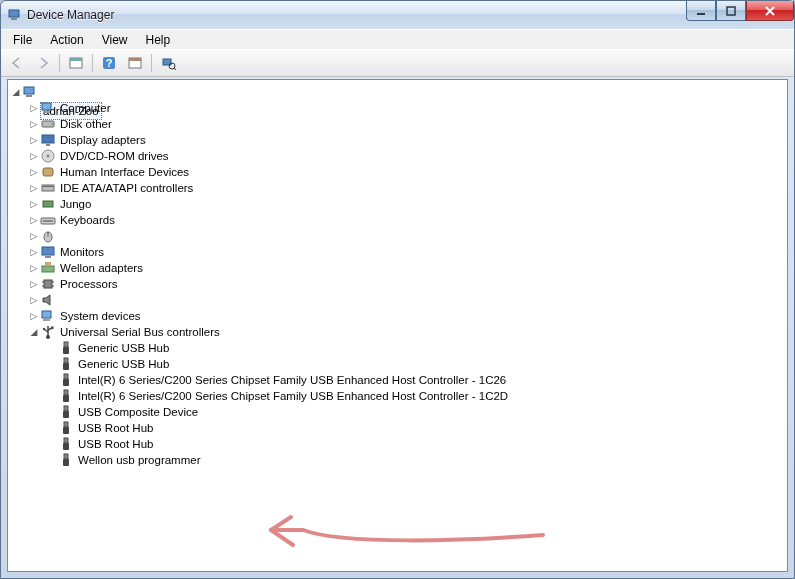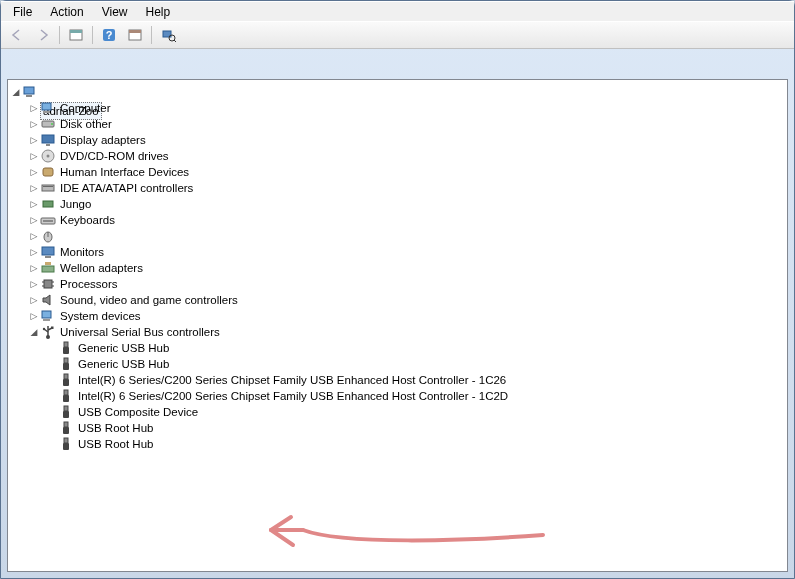--- a/index.html
+++ b/index.html
@@ -148,20 +148,46 @@
     left: 255px;
     bottom: 16px;
     pointer-events: none;
   }
 </style>
 </head>
 <body>
 
 <div class="window">
 
+  <div class="titlebar">
+    <span class="title-icon">
+      <svg width="16" height="16" viewBox="0 0 16 16">
+        <rect x="2" y="3" width="10" height="7" fill="#5a8ac0" stroke="#2a5a90"></rect>
+        <rect x="4" y="11" width="6" height="2" fill="#888"></rect>
+      </svg>
+    </span>
+    <span class="title-text">Device Manager</span>
+    <div class="window-controls">
+      <div class="win-btn min">
+        <svg width="10" height="10">
+            <rect x="1" y="7" width="8" height="2" fill="#2a3a4a"></rect>
+          </svg>
+      </div>
+      <div class="win-btn max">
+        <svg width="10" height="10">
+            <rect x="1" y="1" width="8" height="8" fill="none" stroke="#2a3a4a" stroke-width="1.5"></rect>
+          </svg>
+      </div>
+      <div class="win-btn close">
+        <svg width="12" height="12">
+            <path d="M2 2 L10 10 M10 2 L2 10" stroke="#fff" stroke-width="2"></path>
+          </svg>
+      </div>
+    </div>
+  </div>
 
   <div class="menubar">
     <span class="menu-item">File</span>
     <span class="menu-item">Action</span>
     <span class="menu-item">View</span>
     <span class="menu-item">Help</span>
   </div>
 
   <div class="toolbar">
     <div class="tbtn disabled">
@@ -349,21 +375,20 @@
           <span class="node-label">Processors</span>
         </div>
         <div class="node">
           <span class="ind"></span>
           <span class="expander">▷</span>
           <span class="node-icon">
             <svg width="16" height="16" viewBox="0 0 16 16">
               <path d="M3 6 L6 6 L10 3 L10 13 L6 10 L3 10 Z" fill="#888" stroke="#444"></path>
             </svg>
           </span>
-          <span class="node-label">Sound, video and game controllers</span>
         </div>
         <div class="node">
           <span class="ind"></span>
           <span class="expander">▷</span>
           <span class="node-icon">
             <svg width="16" height="16" viewBox="0 0 16 16">
               <rect x="2" y="3" width="9" height="7" fill="#7ab0e0" stroke="#2a5a90"></rect>
               <rect x="3" y="11" width="7" height="2" fill="#999"></rect>
             </svg>
           </span>
@@ -460,20 +485,32 @@
           <span class="ind"></span>
           <span class="ind"></span>
           <span class="expander"></span>
           <span class="node-icon">
             <svg width="16" height="16" viewBox="0 0 16 16">
               <rect x="6" y="2" width="4" height="5" fill="#888" stroke="#444"></rect>
               <rect x="5" y="7" width="6" height="7" rx="1" fill="#444"></rect>
             </svg>
           </span>
           <span class="node-label">USB Root Hub</span>
+        </div>
+        <div class="node">
+          <span class="ind"></span>
+          <span class="ind"></span>
+          <span class="expander"></span>
+          <span class="node-icon">
+            <svg width="16" height="16" viewBox="0 0 16 16">
+              <rect x="6" y="2" width="4" height="5" fill="#888" stroke="#444"></rect>
+              <rect x="5" y="7" width="6" height="7" rx="1" fill="#444"></rect>
+            </svg>
+          </span>
+          <span class="node-label">Wellon usb programmer</span>
         </div>
       </div>
 
     <svg class="arrow-annot" width="300" height="50">
       <path d="M 40 25 C 80 40, 200 36, 280 30" stroke="#e08888" stroke-width="4" fill="none" stroke-linecap="round"></path>
       <path d="M 40 25 L 8 25" stroke="#e08888" stroke-width="4" fill="none" stroke-linecap="round"></path>
       <path d="M 8 25 L 28 12" stroke="#e08888" stroke-width="4" fill="none" stroke-linecap="round"></path>
       <path d="M 8 25 L 30 40" stroke="#e08888" stroke-width="4" fill="none" stroke-linecap="round"></path>
     </svg>
   </div>

